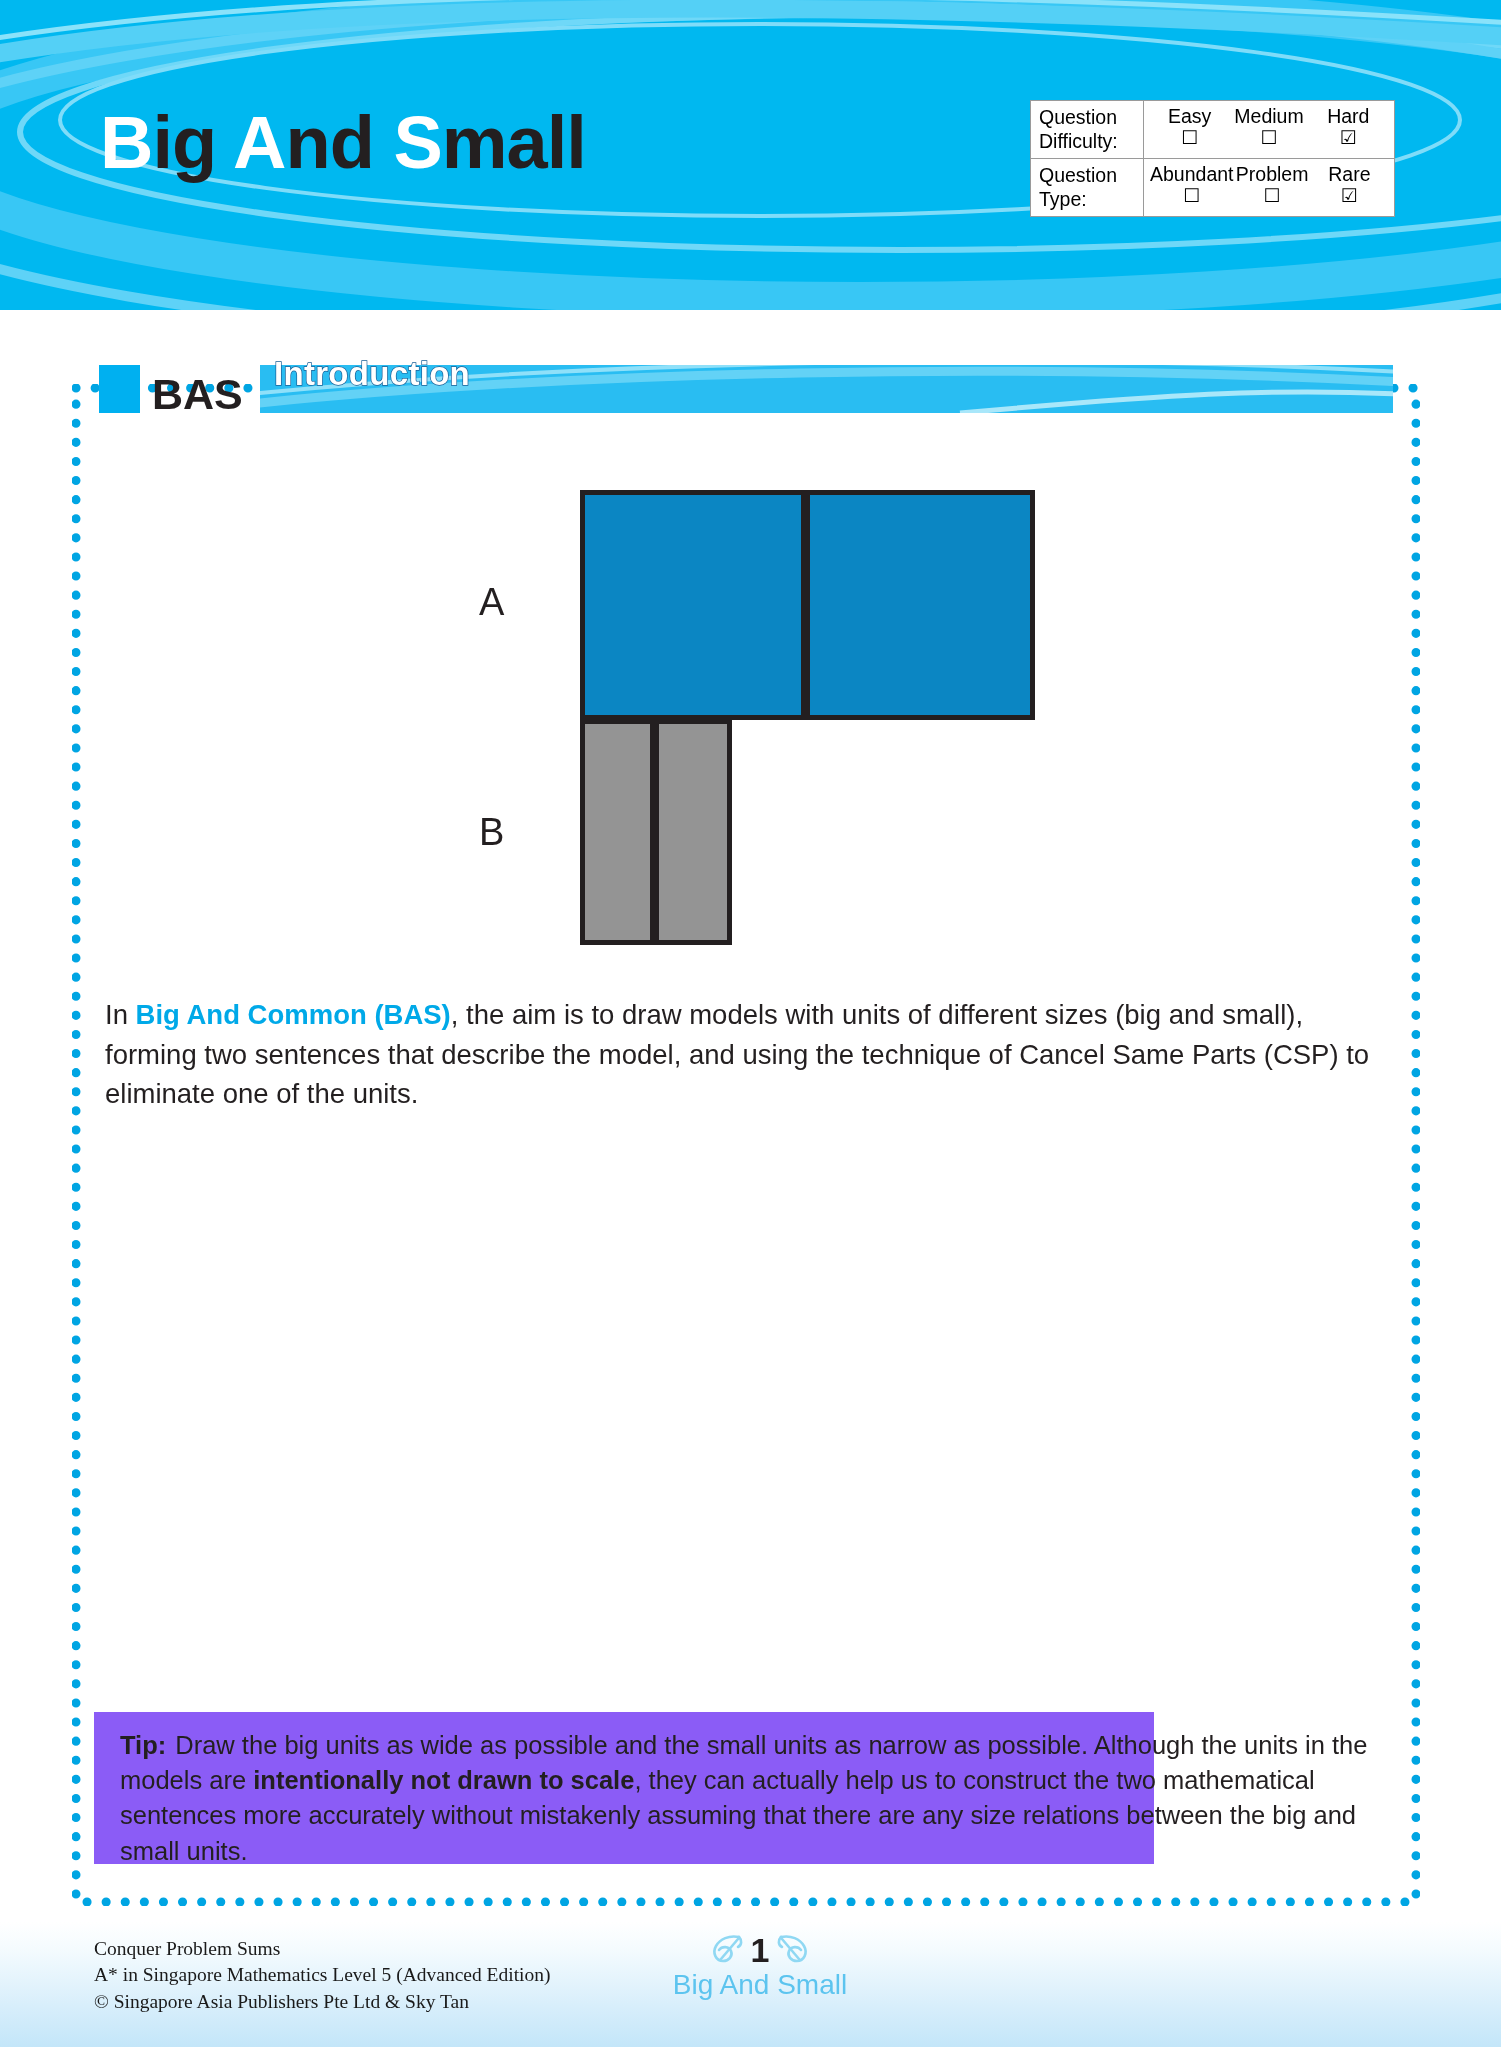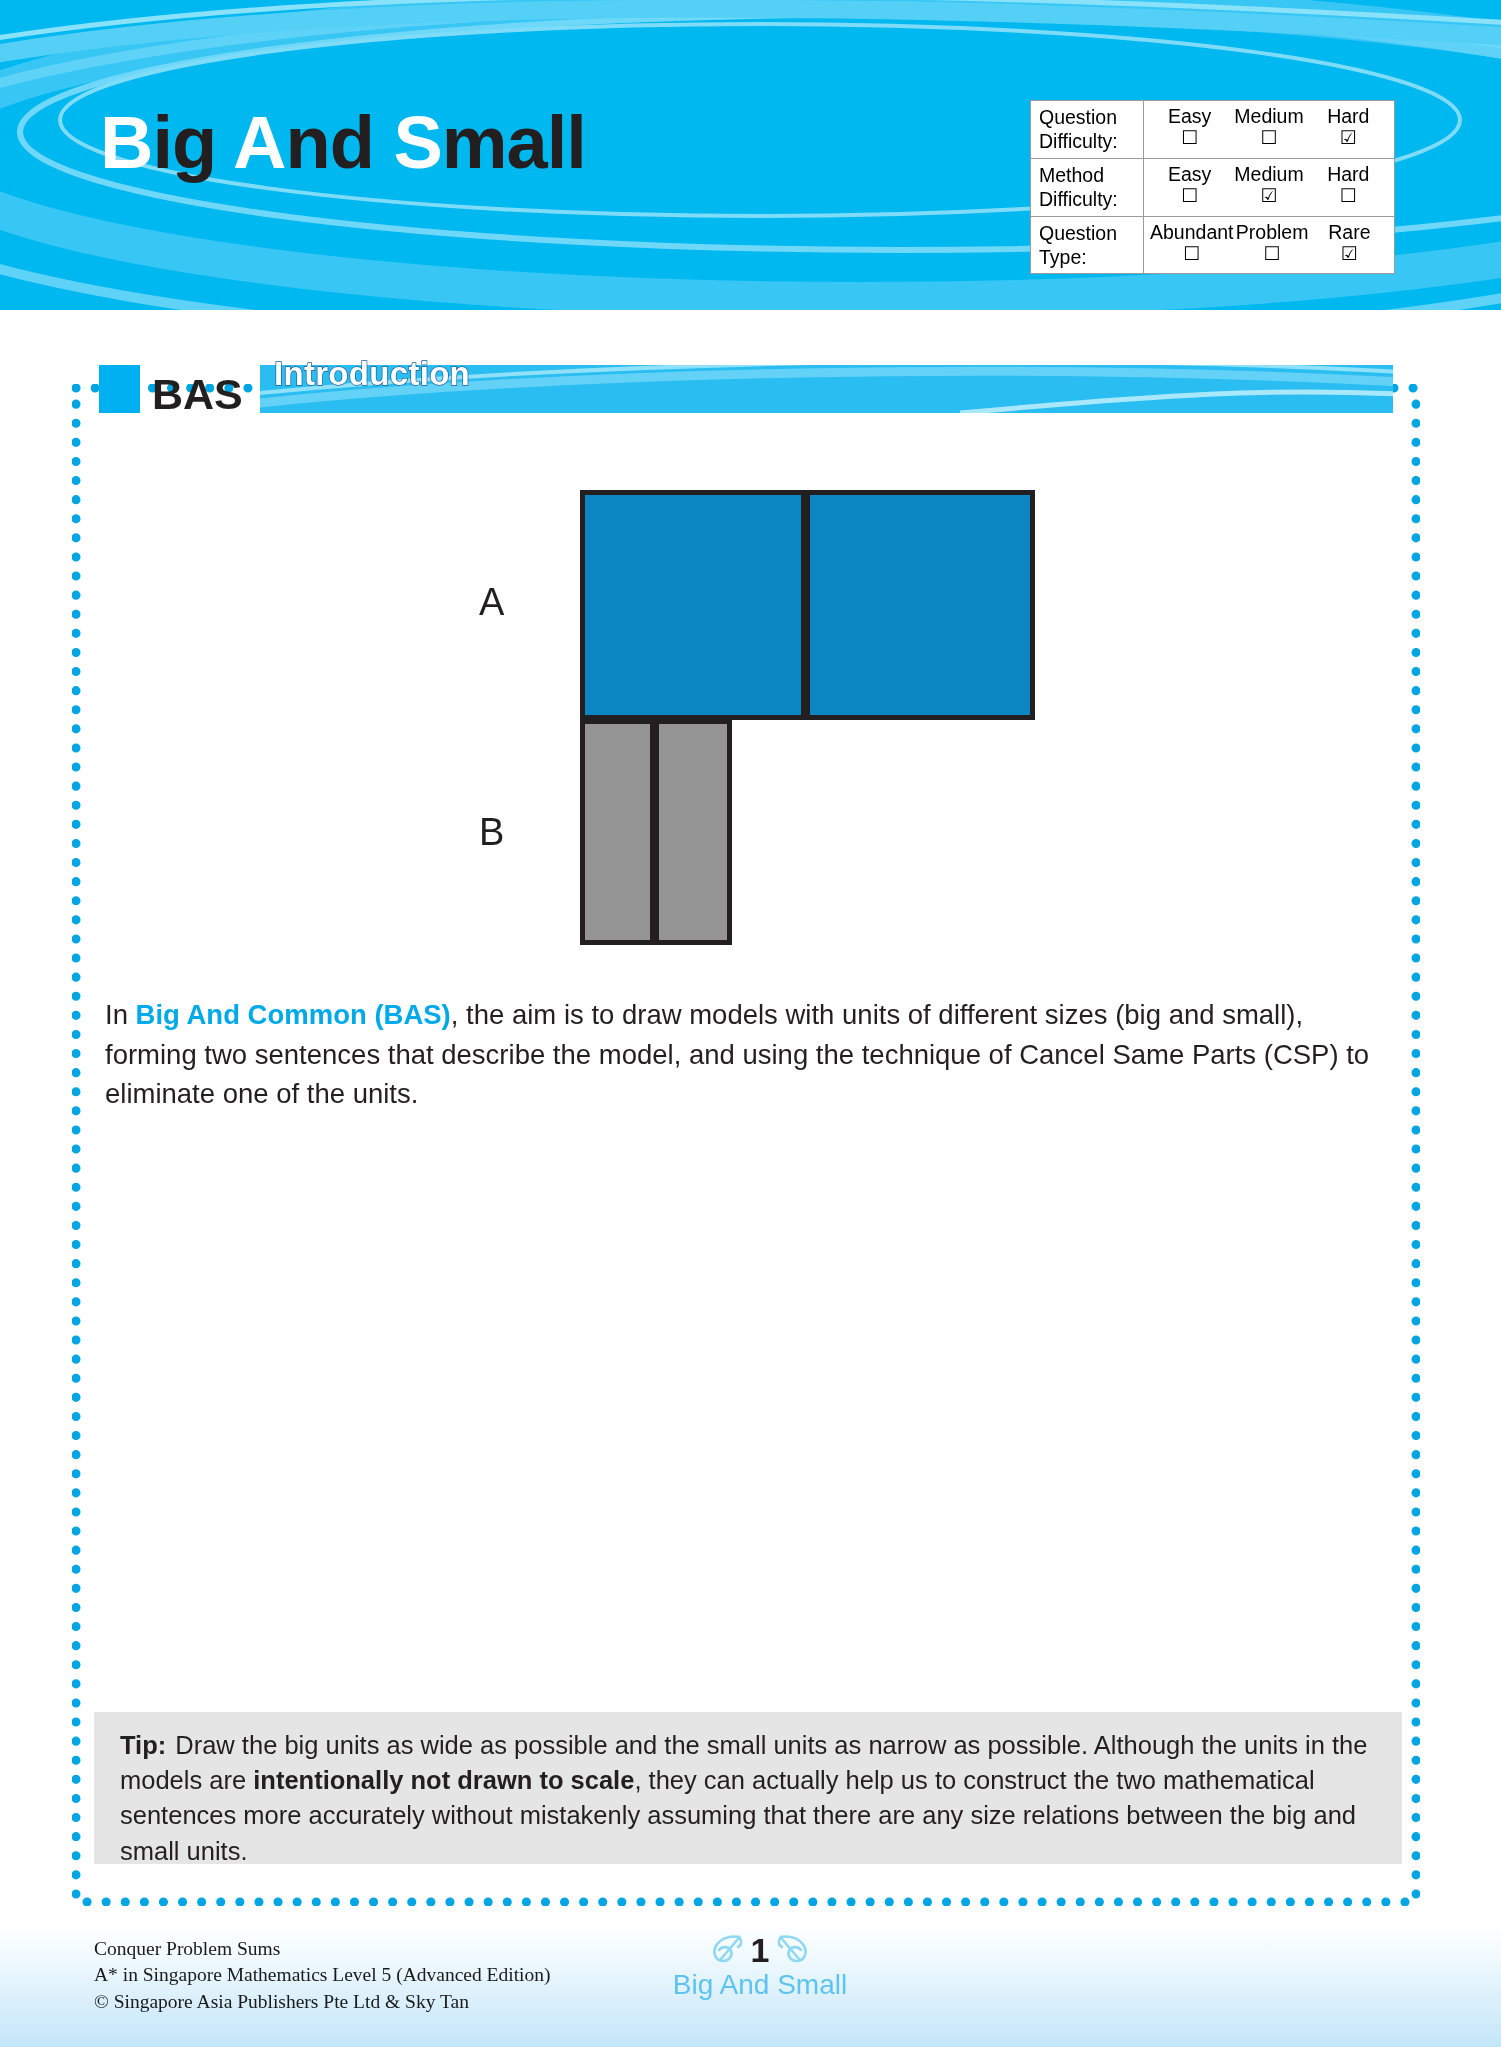--- a/index.html
+++ b/index.html
@@ -160,23 +160,23 @@
     color: #231f20;
     text-align: left;
   }
   .hl-cyan { color: #00a9e8; font-weight: bold; }
 
   
   .tip-box {
     position: absolute;
     left: 94px;
     top: 1712px;
-    width: 1308px;
+    width: 1060px;
     height: 152px;
-    background: #e5e5e5;
+    background: #8b5cf6;
   }
   .tip-inner {
     position: absolute;
     left: 26px;
     top: 16px;
     width: 1258px;
     font-size: 25.5px;
     line-height: 1.38;
     color: #231f20;
   }
@@ -272,42 +272,20 @@
               <span class="opt-lab">Easy</span>
               <span class="opt-box">☐</span>
             </span>
             <span class="opt">
               <span class="opt-lab">Medium</span>
               <span class="opt-box">☐</span>
             </span>
             <span class="opt">
               <span class="opt-lab">Hard</span>
               <span class="opt-box">☑</span>
-            </span>
-          </div>
-        </td>
-      </tr>
-      <tr>
-        <td class="diff-label">
-          <span>Method</span><br>
-          <span>Difficulty:</span>
-        </td>
-        <td class="diff-opts">
-          <div class="opt-row">
-            <span class="opt">
-              <span class="opt-lab">Easy</span>
-              <span class="opt-box">☐</span>
-            </span>
-            <span class="opt">
-              <span class="opt-lab">Medium</span>
-              <span class="opt-box">☑</span>
-            </span>
-            <span class="opt">
-              <span class="opt-lab">Hard</span>
-              <span class="opt-box">☐</span>
             </span>
           </div>
         </td>
       </tr>
       <tr>
         <td class="diff-label">
           <span>Question</span><br>
           <span>Type:</span>
         </td>
         <td class="diff-opts">

